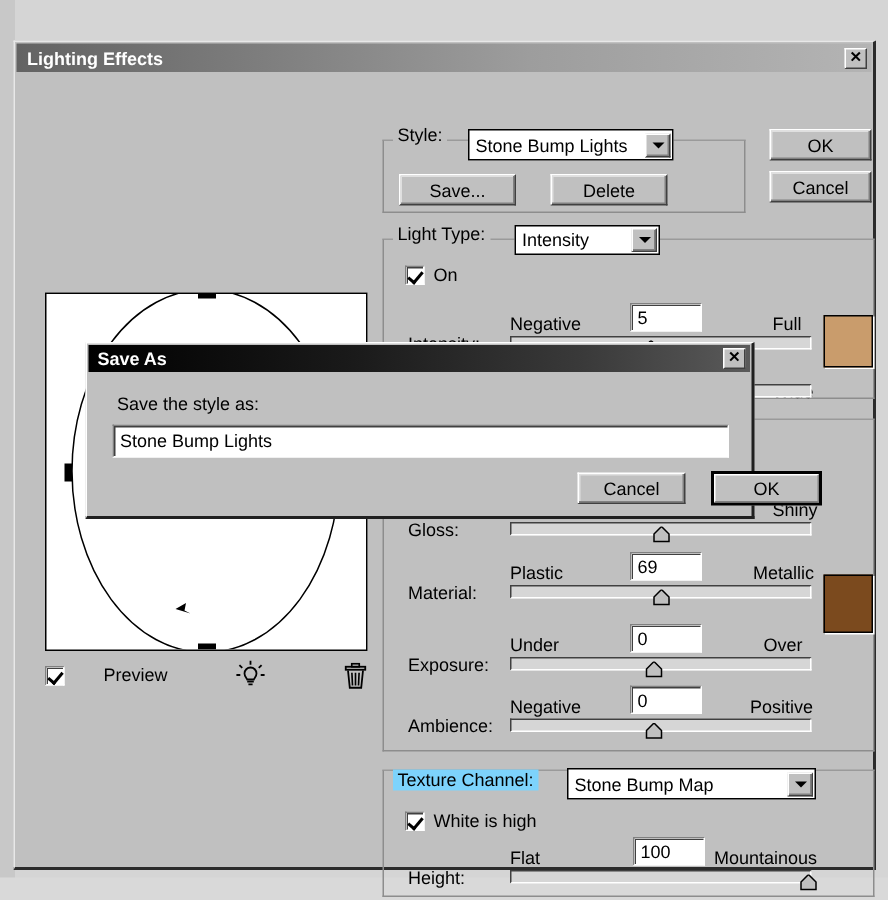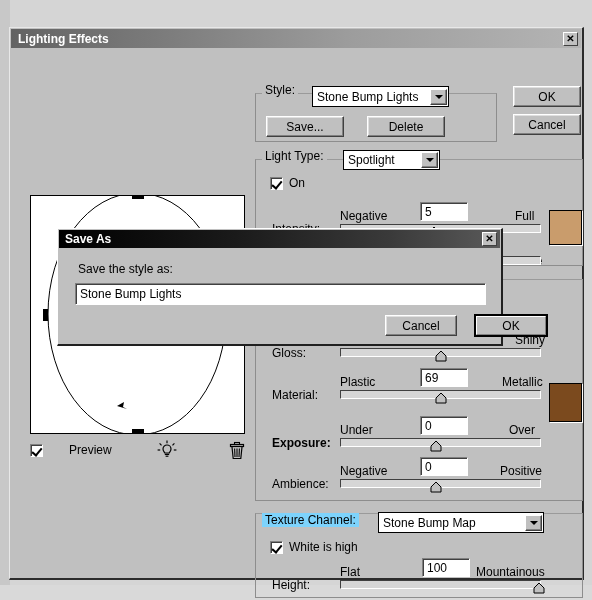--- a/index.html
+++ b/index.html
@@ -377,21 +377,21 @@
       <span>Save...</span>
     </div>
     <div class="btn" style="position:absolute; left:357px; top:88px; width:78px; height:21px;">
       <span>Delete</span>
     </div>
 
     <div class="group" style="left:245px; top:131px; width:328px; height:107px;"></div>
     <div style="position:absolute; left:252px; top:121px; background:#c0c0c0; padding:0 3px;">Light Type:</div>
 
     <div class="combo" style="left:333px; top:122px; width:97px; height:20px;">
-      <div class="cval">Spotlight</div>
+      <div class="cval">Intensity</div>
       <div class="carrow">
           <i></i>
         </div>
     </div>
 
     <div class="chk" style="left:260px; top:148px;">
       <span class="box checked"></span>
       <span class="lbl">On</span>
     </div>
 
@@ -444,21 +444,21 @@
     <div class="numbox" style="left:410px; top:340px;">69</div>
     <div class="slider" style="left:330px; top:362px; width:201px;">
       <div class="track"></div>
       <div class="thumb" style="left:50%;">
         <svg width="12" height="11" viewBox="0 0 12 11">
           <polygon points="6,0 11,5 11,10 1,10 1,5" fill="#c0c0c0" stroke="#000" stroke-width="1"></polygon>
         </svg>
       </div>
     </div>
 
-    <div class="row-label" style="left:262px; top:408px;font-weight:bold;">Exposure:</div>
+    <div class="row-label" style="left:262px; top:408px;">Exposure:</div>
     <div class="sl-label" style="left:330px; top:395px;text-align:right;">Under</div>
     <div class="sl-label" style="left:499px; top:395px;">Over</div>
     <div class="numbox" style="left:410px; top:388px;">0</div>
     <div class="slider" style="left:330px; top:410px; width:201px;">
       <div class="track"></div>
       <div class="thumb" style="left:48%;">
         <svg width="12" height="11" viewBox="0 0 12 11">
           <polygon points="6,0 11,5 11,10 1,10 1,5" fill="#c0c0c0" stroke="#000" stroke-width="1"></polygon>
         </svg>
       </div>

